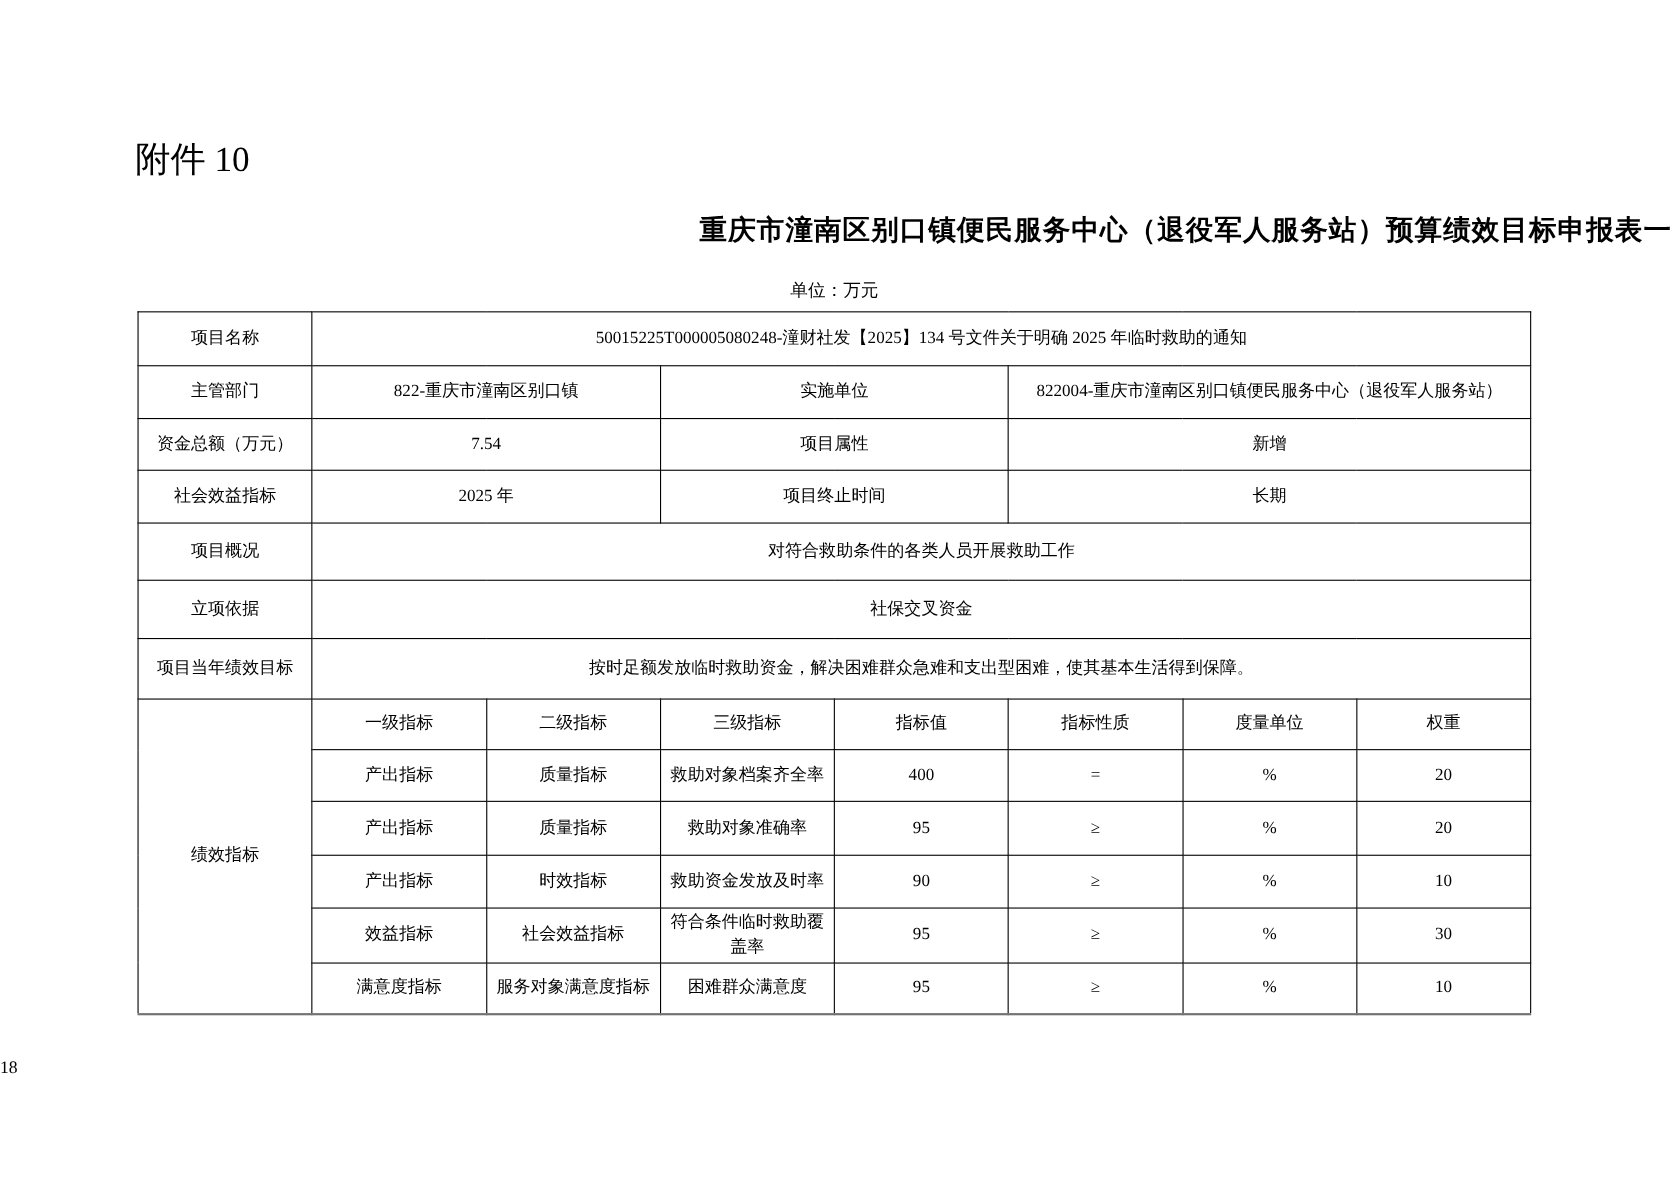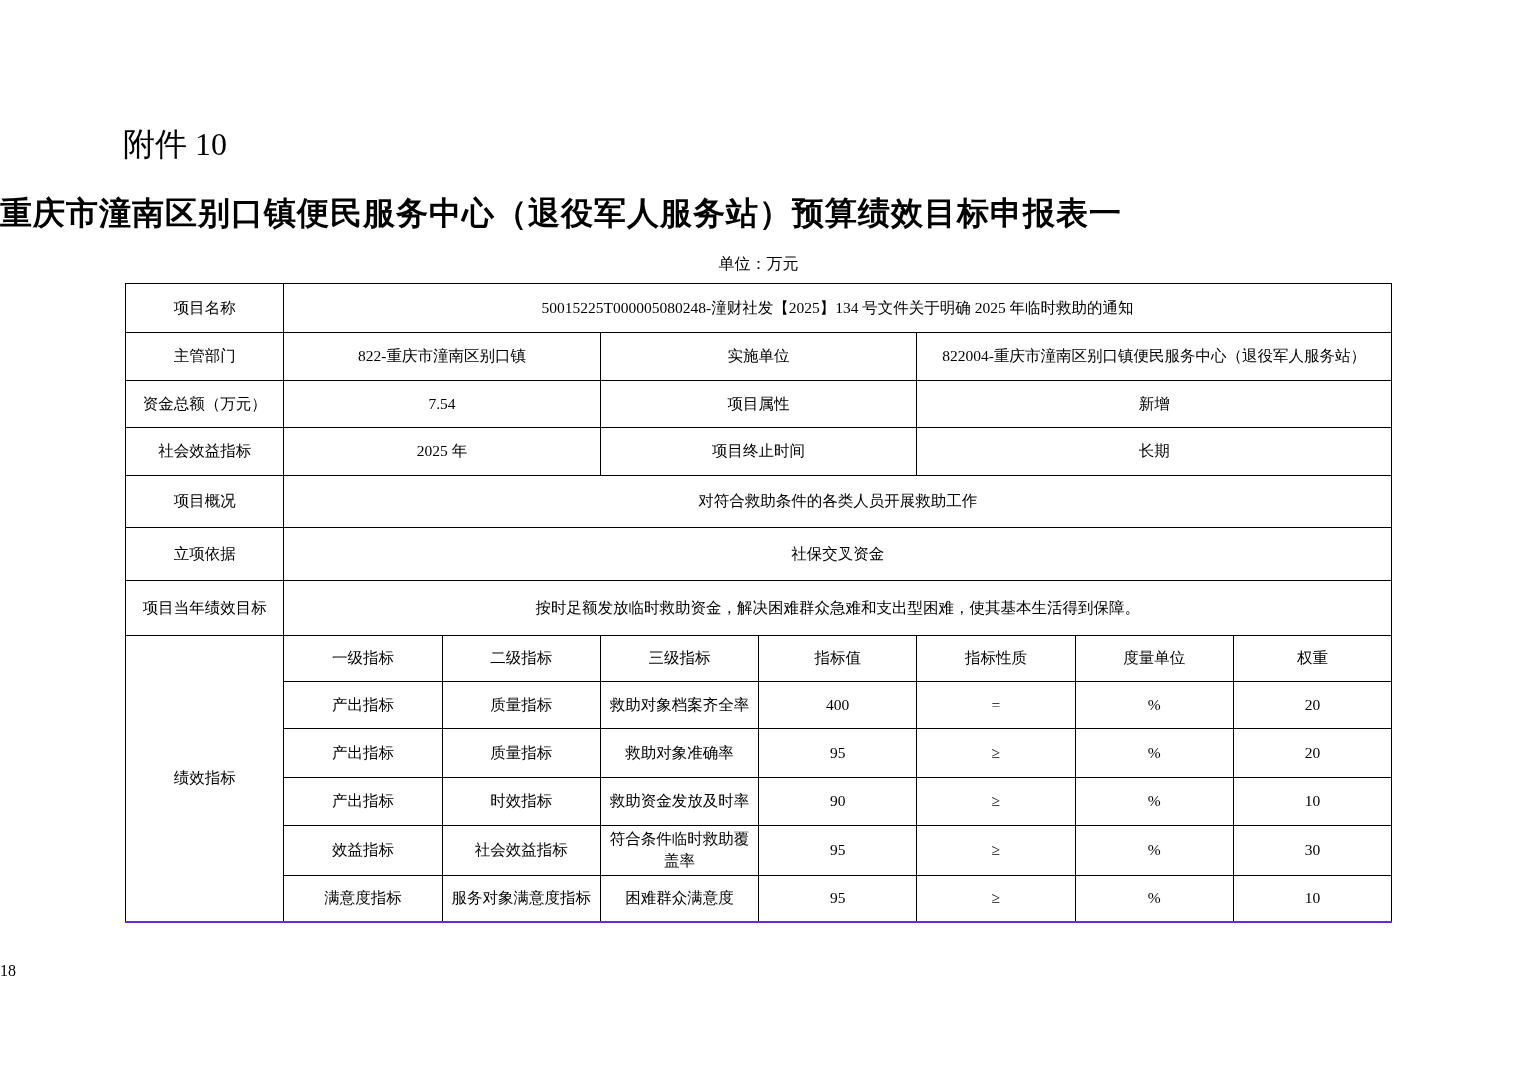--- a/index.html
+++ b/index.html
@@ -8,32 +8,32 @@
     background:#ffffff;color:#000000;
     font-family:"Liberation Serif","DejaVu Serif",serif;
     position:relative;overflow:hidden;
   }
   .attachment{
     position:absolute;left:123px;top:128px;
     font-size:32px;line-height:32px;
   }
   .doc-title{
     position:absolute;left:0;top:192px;width:100%;
-    text-align:left;font-size:32px;font-weight:bold;
+    text-align:right;font-size:25px;font-weight:bold;
     letter-spacing:1px;margin:0;
   }
   .unit-note{
     position:absolute;left:125px;top:254px;width:1267px;
     text-align:center;font-size:16px;
   }
   table.form{
     position:absolute;left:125px;top:283px;width:1267px;
     border-collapse:collapse;table-layout:fixed;
     font-size:15.5px;line-height:1.45;
-    border-bottom:2px solid #6d28d9;
+    border-bottom:2px solid #737373;
   }
   table.form td{
     border:1px solid #000;
     text-align:center;vertical-align:middle;
     padding:2px 6px;word-break:break-all;
   }
   td.cell-left{text-align:left;padding-left:11px;}
   tr.r1{height:49px;} tr.r2{height:48px;} tr.r3{height:47px;} tr.r4{height:48px;}
   tr.r5{height:52px;} tr.r6{height:53px;} tr.r7{height:55px;}
   tr.hd{height:46px;}

